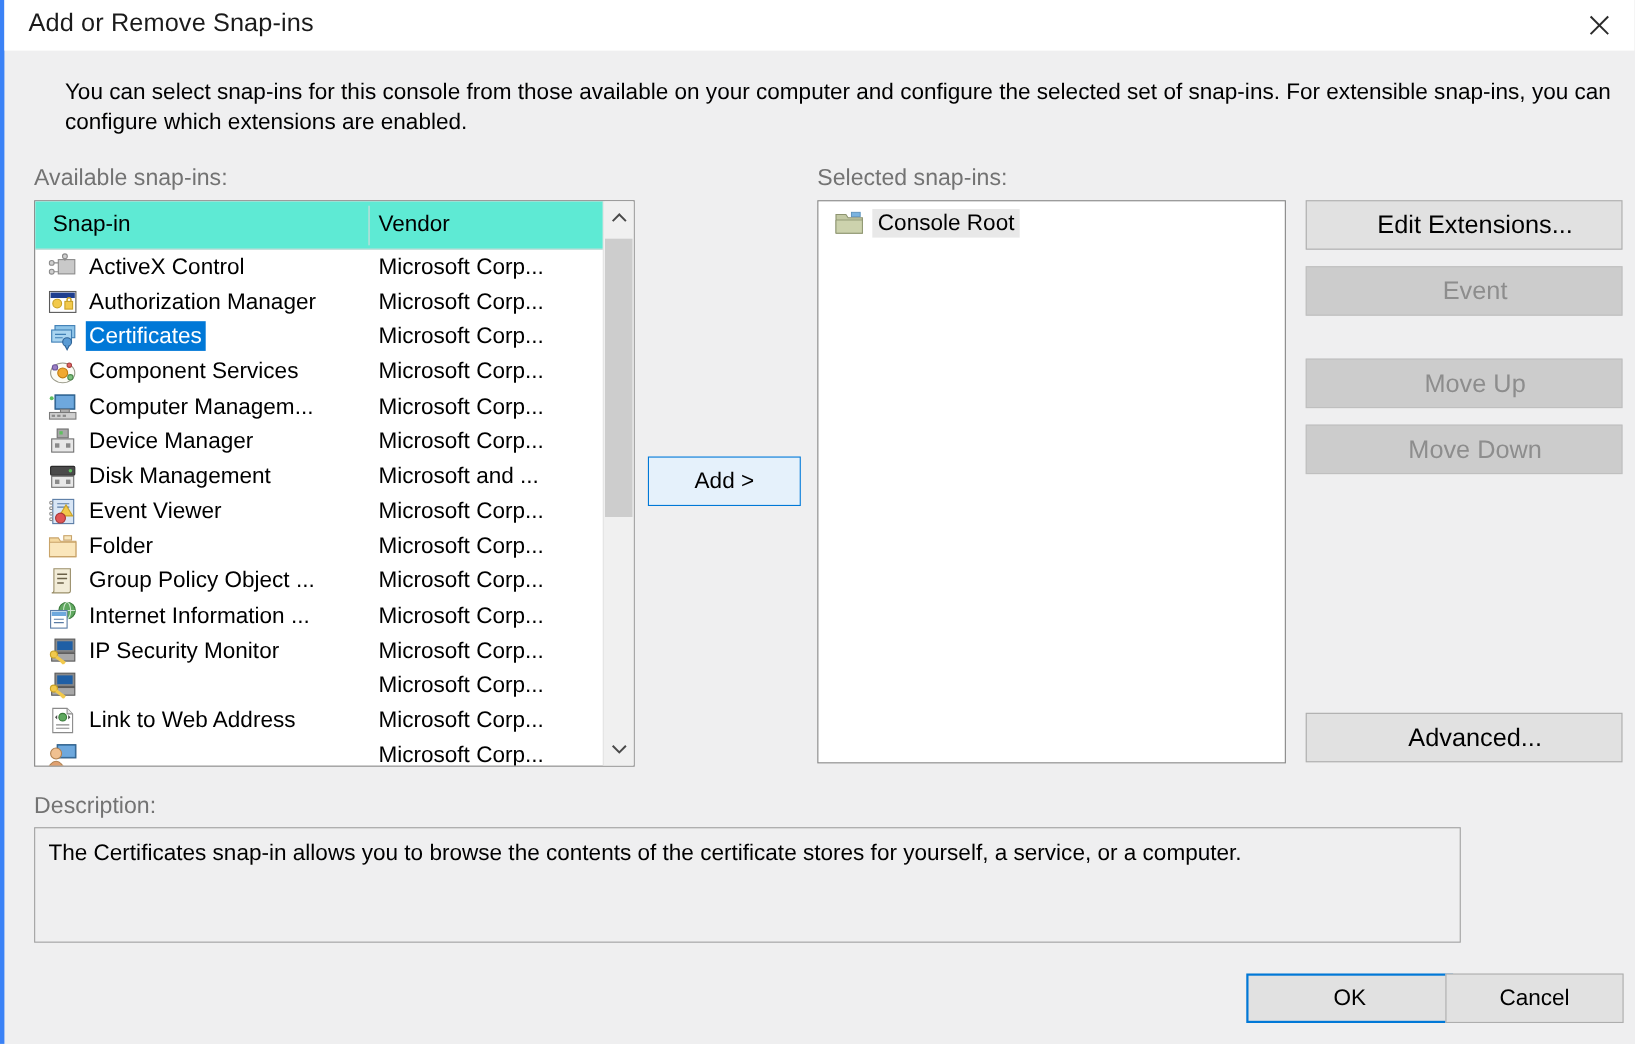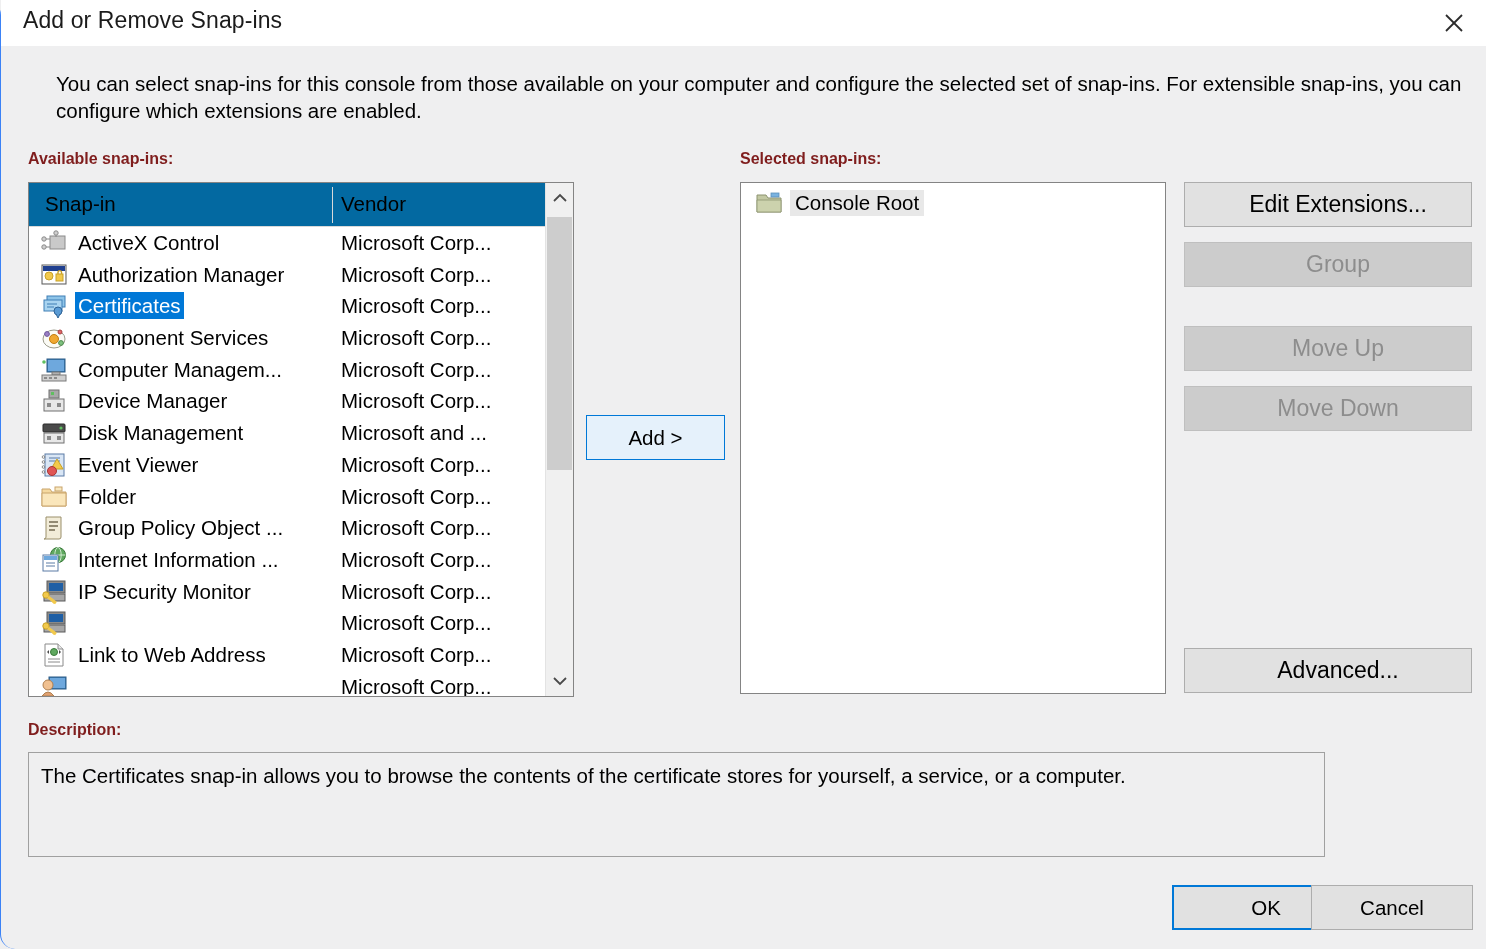--- a/index.html
+++ b/index.html
@@ -14,23 +14,22 @@
     color: #000;
     overflow: hidden;
     position: relative;
   }
   .window {
     position: absolute;
     left: 0; top: 0;
     width: 1486px;
     height: 949px;
     background: #efeff0;
-    border-left: 1px solid #3b82f6;
-    box-sizing: border-box;
-    border-radius: 15px;
+    border-left: 4px solid #3b82f6;
+    box-sizing: border-box;
   }
   
   .titlebar {
     position: absolute;
     left: 0; top: 0;
     width: 100%;
     height: 46px;
     background: #ffffff;
     box-sizing: border-box;
   }
@@ -64,24 +63,23 @@
     width: 1432px;
     font-size: 20.5px;
     line-height: 27px;
     color: #000;
     margin-left: 28px;
   }
 
   
   .label {
     position: absolute;
-    font-size: 16px;
-    color: #7f1d1d;
-    white-space: nowrap;
-    font-weight: bold;
+    font-size: 21px;
+    color: #737373;
+    white-space: nowrap;
   }
   #lbl-available { left: 27px; top: 150px; }
   #lbl-selected  { left: 739px; top: 150px; }
   #lbl-desc      { left: 27px; top: 721px; }
 
   
   .listbox {
     position: absolute;
     left: 27px;
     top: 182px;
@@ -90,21 +88,21 @@
     background: #ffffff;
     border: 1px solid #848484;
     box-sizing: border-box;
     overflow: hidden;
   }
   .list-header {
     position: absolute;
     left: 0; top: 0;
     width: 518px;
     height: 44px;
-    background: #0369a1;
+    background: #5eead4;
     border-bottom: 1px solid #d9d9d9;
     box-sizing: border-box;
   }
   .hcell {
     position: absolute;
     top: 9px;
     font-size: 20.5px;
     color: #000;
     white-space: nowrap;
   }
@@ -310,21 +308,21 @@
     background: #e1e1e1;
     box-sizing: border-box;
     display: flex;
     align-items: center;
     justify-content: center;
     font-size: 20.5px;
     color: #000;
     cursor: default;
   }
   #btn-ok {
-    left: 1171px;
+    left: 1129px;
     width: 188px;
     border: 2px solid #0078d7;
   }
   #btn-cancel {
     left: 1310px;
     width: 162px;
     border: 1px solid #adadad;
   }
 </style>
 </head>
@@ -557,21 +555,21 @@
       <svg class="ico" viewBox="0 0 26 24">
         <path d="M1 4 L10 4 L12 7 L25 7 L25 21 L1 21 Z" fill="#c3c9a4" stroke="#8d9470" stroke-width="1"></path>
         <rect x="15" y="2" width="8" height="4" fill="#7ab3e0" stroke="#5a90bb" stroke-width="0.8"></rect>
         <path d="M1 9 L25 9 L25 21 L1 21 Z" fill="#ccd2ad" stroke="#8d9470" stroke-width="0.8"></path>
       </svg>
       <span class="txt">Console Root</span>
     </div>
   </div>
 
   <div class="btn" id="btn-edit-ext">Edit Extensions...</div>
-  <div class="btn disabled" id="btn-remove">Group</div>
+  <div class="btn disabled" id="btn-remove">Event</div>
   <div class="btn disabled" id="btn-move-up">Move Up</div>
   <div class="btn disabled" id="btn-move-down">Move Down</div>
   <div class="btn" id="btn-advanced">Advanced...</div>
 
   <div class="descbox">
     <div class="desc-text">The Certificates snap-in allows you to browse the contents of the certificate stores for yourself, a service, or a computer.</div>
   </div>
 
   <div class="bottom-btn" id="btn-ok">OK</div>
   <div class="bottom-btn" id="btn-cancel">Cancel</div>

